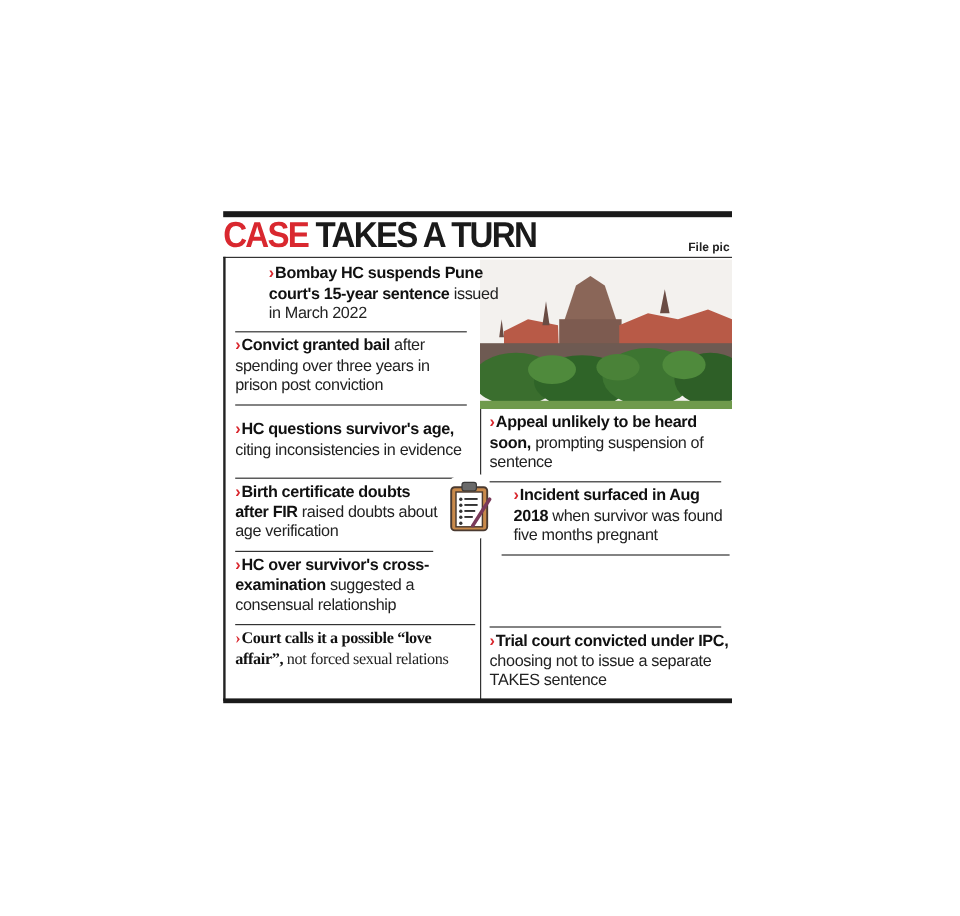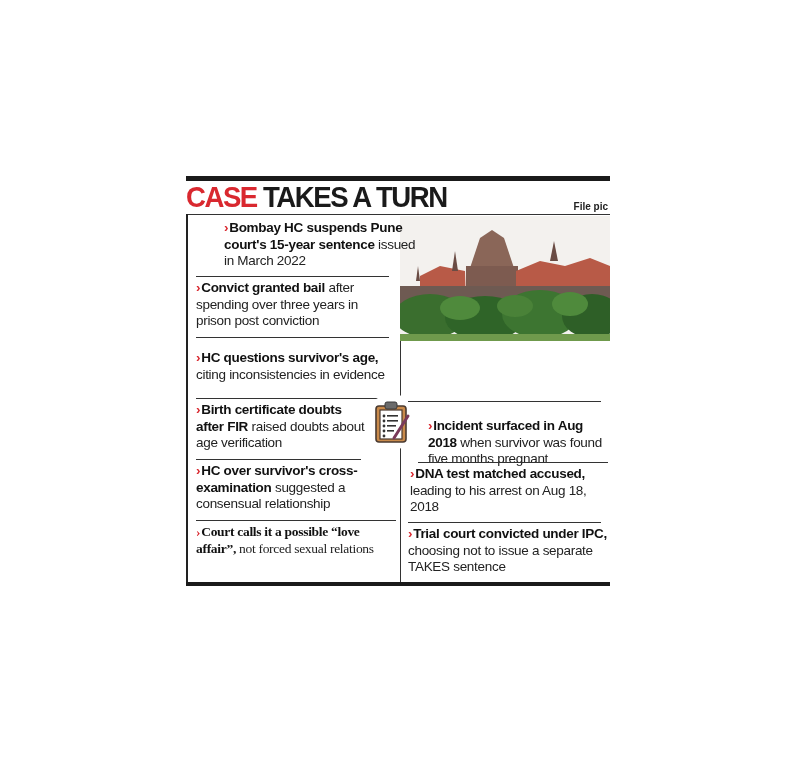--- a/index.html
+++ b/index.html
@@ -97,30 +97,30 @@
         <rect x="23" y="26" width="11" height="1.6" fill="#333"></rect>
       <circle cx="20" cy="32" r="1.4" fill="#333"></circle>
         <rect x="23" y="31" width="9" height="1.6" fill="#333"></rect>
       <circle cx="20" cy="37" r="1.4" fill="#333"></circle>
         <rect x="23" y="36" width="7" height="1.6" fill="#333"></rect>
       <circle cx="20" cy="42" r="1.4" fill="#333"></circle>
       <line x1="30" y1="44" x2="44" y2="22" stroke="#7a3a5a" stroke-width="3" stroke-linecap="round"></line>
     </svg>
   </div>
 
+  <div class="item" style="left:222px; top:168px; width:200px;">
+    <span class="arrow">›</span><b>Appeal unlikely to be heard soon,</b><span> prompting suspension of sentence</span>
+  </div>
   <div class="hr" style="left:222px; top:225px; width:193px;"></div>
 
-  <div class="item" style="left:242px; top:242px; width:180px;">
+  <div class="item" style="left:242px; top:229px; width:180px;">
     <span class="arrow">›</span><b>Incident surfaced in Aug 2018</b><span> when survivor was found five months pregnant</span>
   </div>
   <div class="hr" style="left:232px; top:286px; width:190px;"></div>
 
-  <div class="item" style="left:224px; top:290px; width:198px;">
-    <span class="arrow">›</span><b>DNA test matched accused,</b><span> leading to his arrest on Aug 18, 2018</span>
-  </div>
   <div class="hr" style="left:222px; top:346px; width:193px;"></div>
 
   <div class="item" style="left:222px; top:350px; width:200px;">
     <span class="arrow">›</span><b>Trial court convicted under IPC,</b><span> choosing not to issue a separate TAKES sentence</span>
   </div>
 
   <div class="frame-bottom"></div>
 </div>
 
 </body></html>

